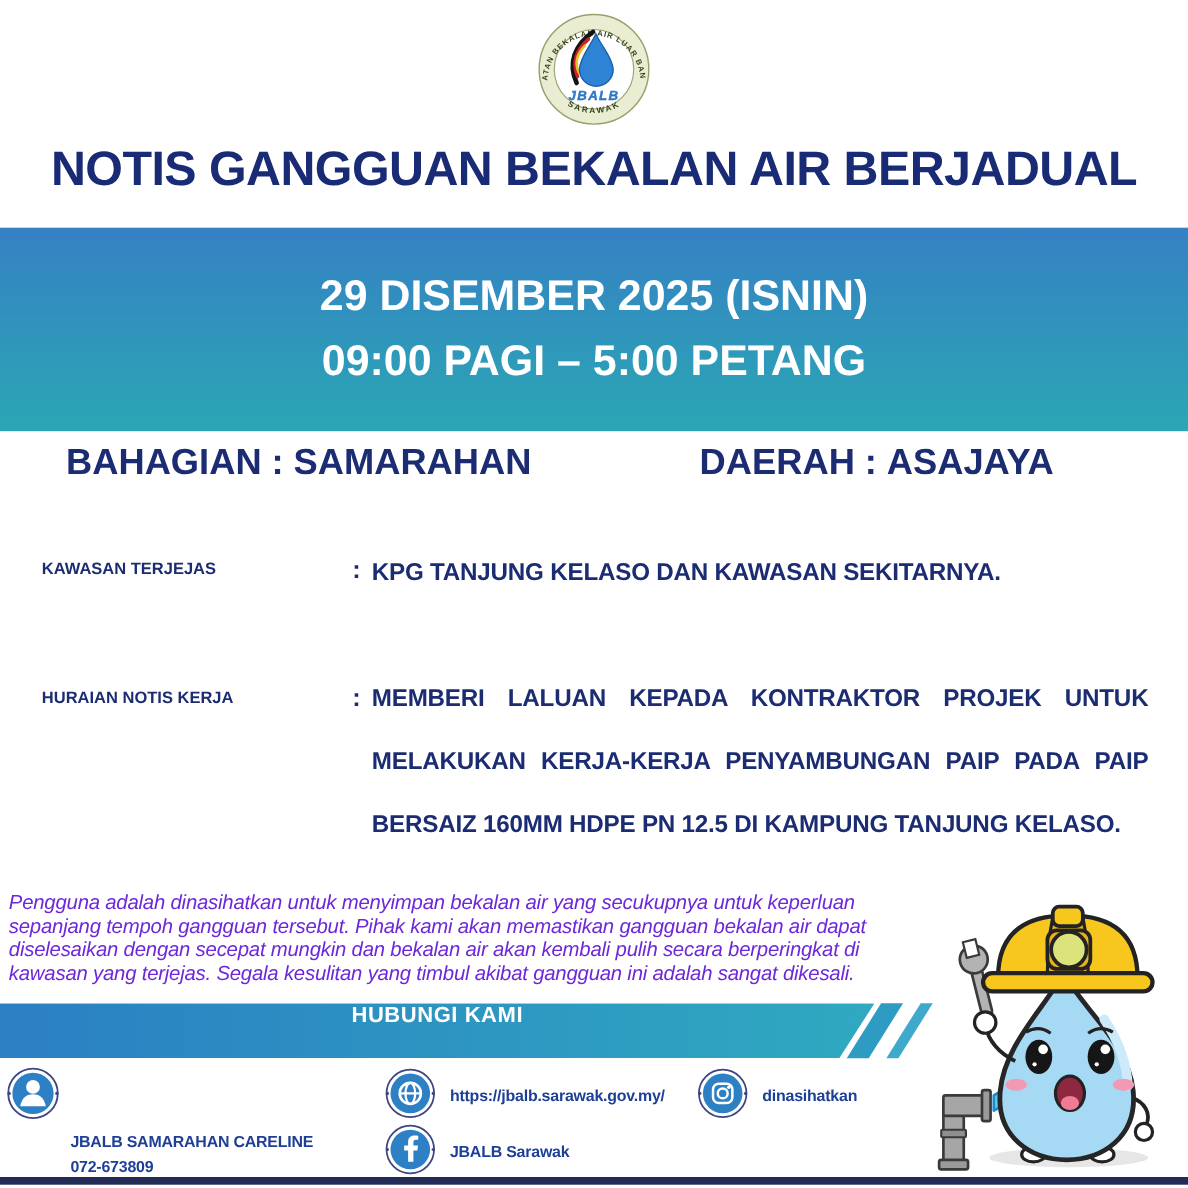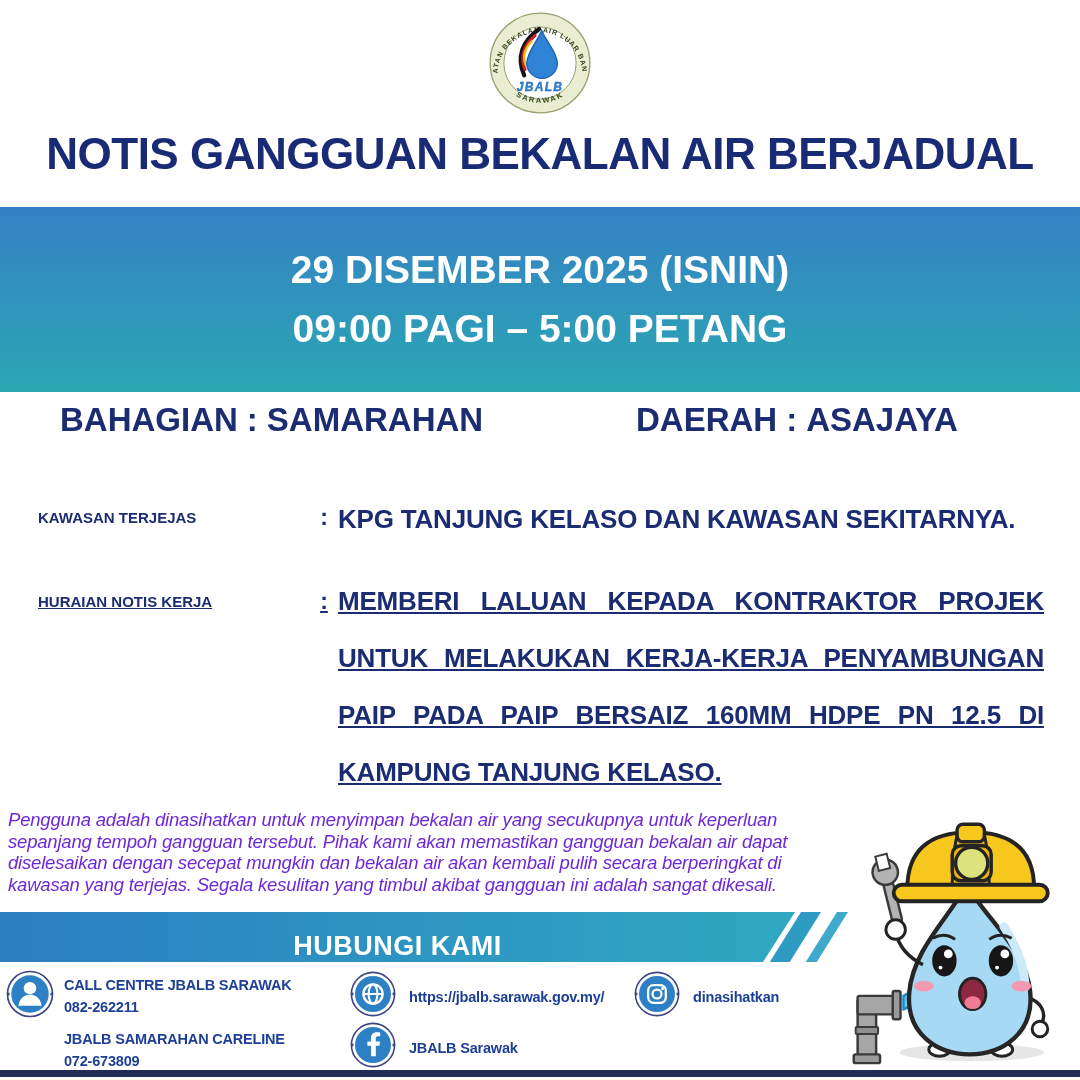--- a/index.html
+++ b/index.html
@@ -24,37 +24,37 @@
   
   .loc{position:absolute;top:401px;font-size:33px;font-weight:bold;color:#1b2c72;white-space:nowrap;}
   .loc-bahagian{left:60px;}
   .loc-daerah{left:636px;}
   .loc .sep{margin:0 9px;}
   
   .field{position:absolute;left:38px;right:36px;display:flex;align-items:flex-start;
          font-weight:bold;color:#1b2c72;}
   .field .lbl{flex:none;width:272px;font-size:15px;line-height:29px;}
   .field .colon{flex:none;width:28px;text-align:center;font-size:23px;line-height:29px;}
-  .field .val{flex:1;font-size:26px;line-height:29px;letter-spacing:-0.2px;}
+  .field .val{flex:1;font-size:22px;line-height:29px;letter-spacing:-0.2px;}
   .field-kawasan{top:503px;}
   .field-kawasan .val{padding-top:2px;}
-  .field-huraian{top:587px;text-decoration:underline;}
+  .field-huraian{top:620px;}
   .field-huraian .val{text-align:justify;line-height:57px;margin-top:-14px;}
   
   .disclaimer{
     position:absolute;left:8px;top:809px;width:800px;
     font-size:18.5px;line-height:21.5px;font-style:italic;color:#6d28d9;letter-spacing:-0.2px;
   }
   
   .hubungi-bar{
     position:absolute;left:0;top:912px;width:795px;height:50px;
     background:linear-gradient(90deg,#2b7fc3 0%,#2fa9c0 100%);
     clip-path:polygon(0 0,100% 0,calc(100% - 32px) 100%,0 100%);
-    display:flex;align-items:flex-end;justify-content:center;
-    color:#fff;font-size:27px;font-weight:bold;letter-spacing:0.5px;
+    display:flex;align-items:flex-start;justify-content:center;
+    color:#fff;font-size:20px;font-weight:bold;letter-spacing:0.5px;
   }
   .stripe{position:absolute;top:912px;height:50px;transform:skewX(-32deg);transform-origin:top left;}
   .stripe-1{left:801px;width:20px;background:#2e9cc2;}
   .stripe-2{left:837px;width:11px;background:#3fa9cb;}
   
   .cicon{position:absolute;width:48px;height:48px;}
   .cicon-person{left:5px;top:969px;width:50px;height:50px;}
   .cicon-globe{left:349px;top:970px;}
   .cicon-facebook{left:349px;top:1021px;}
   .cicon-instagram{left:633px;top:970px;}
@@ -158,24 +158,20 @@
   <svg class="cicon cicon-instagram" viewBox="0 0 60 60">
     <circle cx="30" cy="30" r="27" fill="#fff" stroke="#3d4583" stroke-width="2"></circle>
     <circle cx="4" cy="30" r="1.8" fill="#3d4583"></circle>
       <circle cx="56" cy="30" r="1.8" fill="#3d4583"></circle>
     <circle cx="30" cy="30" r="22.5" fill="#2e80c4"></circle>
     <rect x="19" y="19" width="22" height="22" rx="6.5" fill="none" stroke="#fff" stroke-width="2.8"></rect>
     <circle cx="30" cy="30" r="5.6" fill="none" stroke="#fff" stroke-width="2.8"></circle>
     <circle cx="37" cy="23" r="2" fill="#fff"></circle>
   </svg>
 
-  <div class="ctext ct-call">
-    <div>CALL CENTRE JBALB SARAWAK</div>
-    <div>082-262211</div>
-  </div>
   <div class="ctext ct-careline">
     <div>JBALB SAMARAHAN CARELINE</div>
     <div>072-673809</div>
   </div>
   <div class="ctext ct-web">https://jbalb.sarawak.gov.my/</div>
   <div class="ctext ct-fb">JBALB Sarawak</div>
   <div class="ctext ct-ig">dinasihatkan</div>
 
   <div class="bottom-bar"></div>
 

